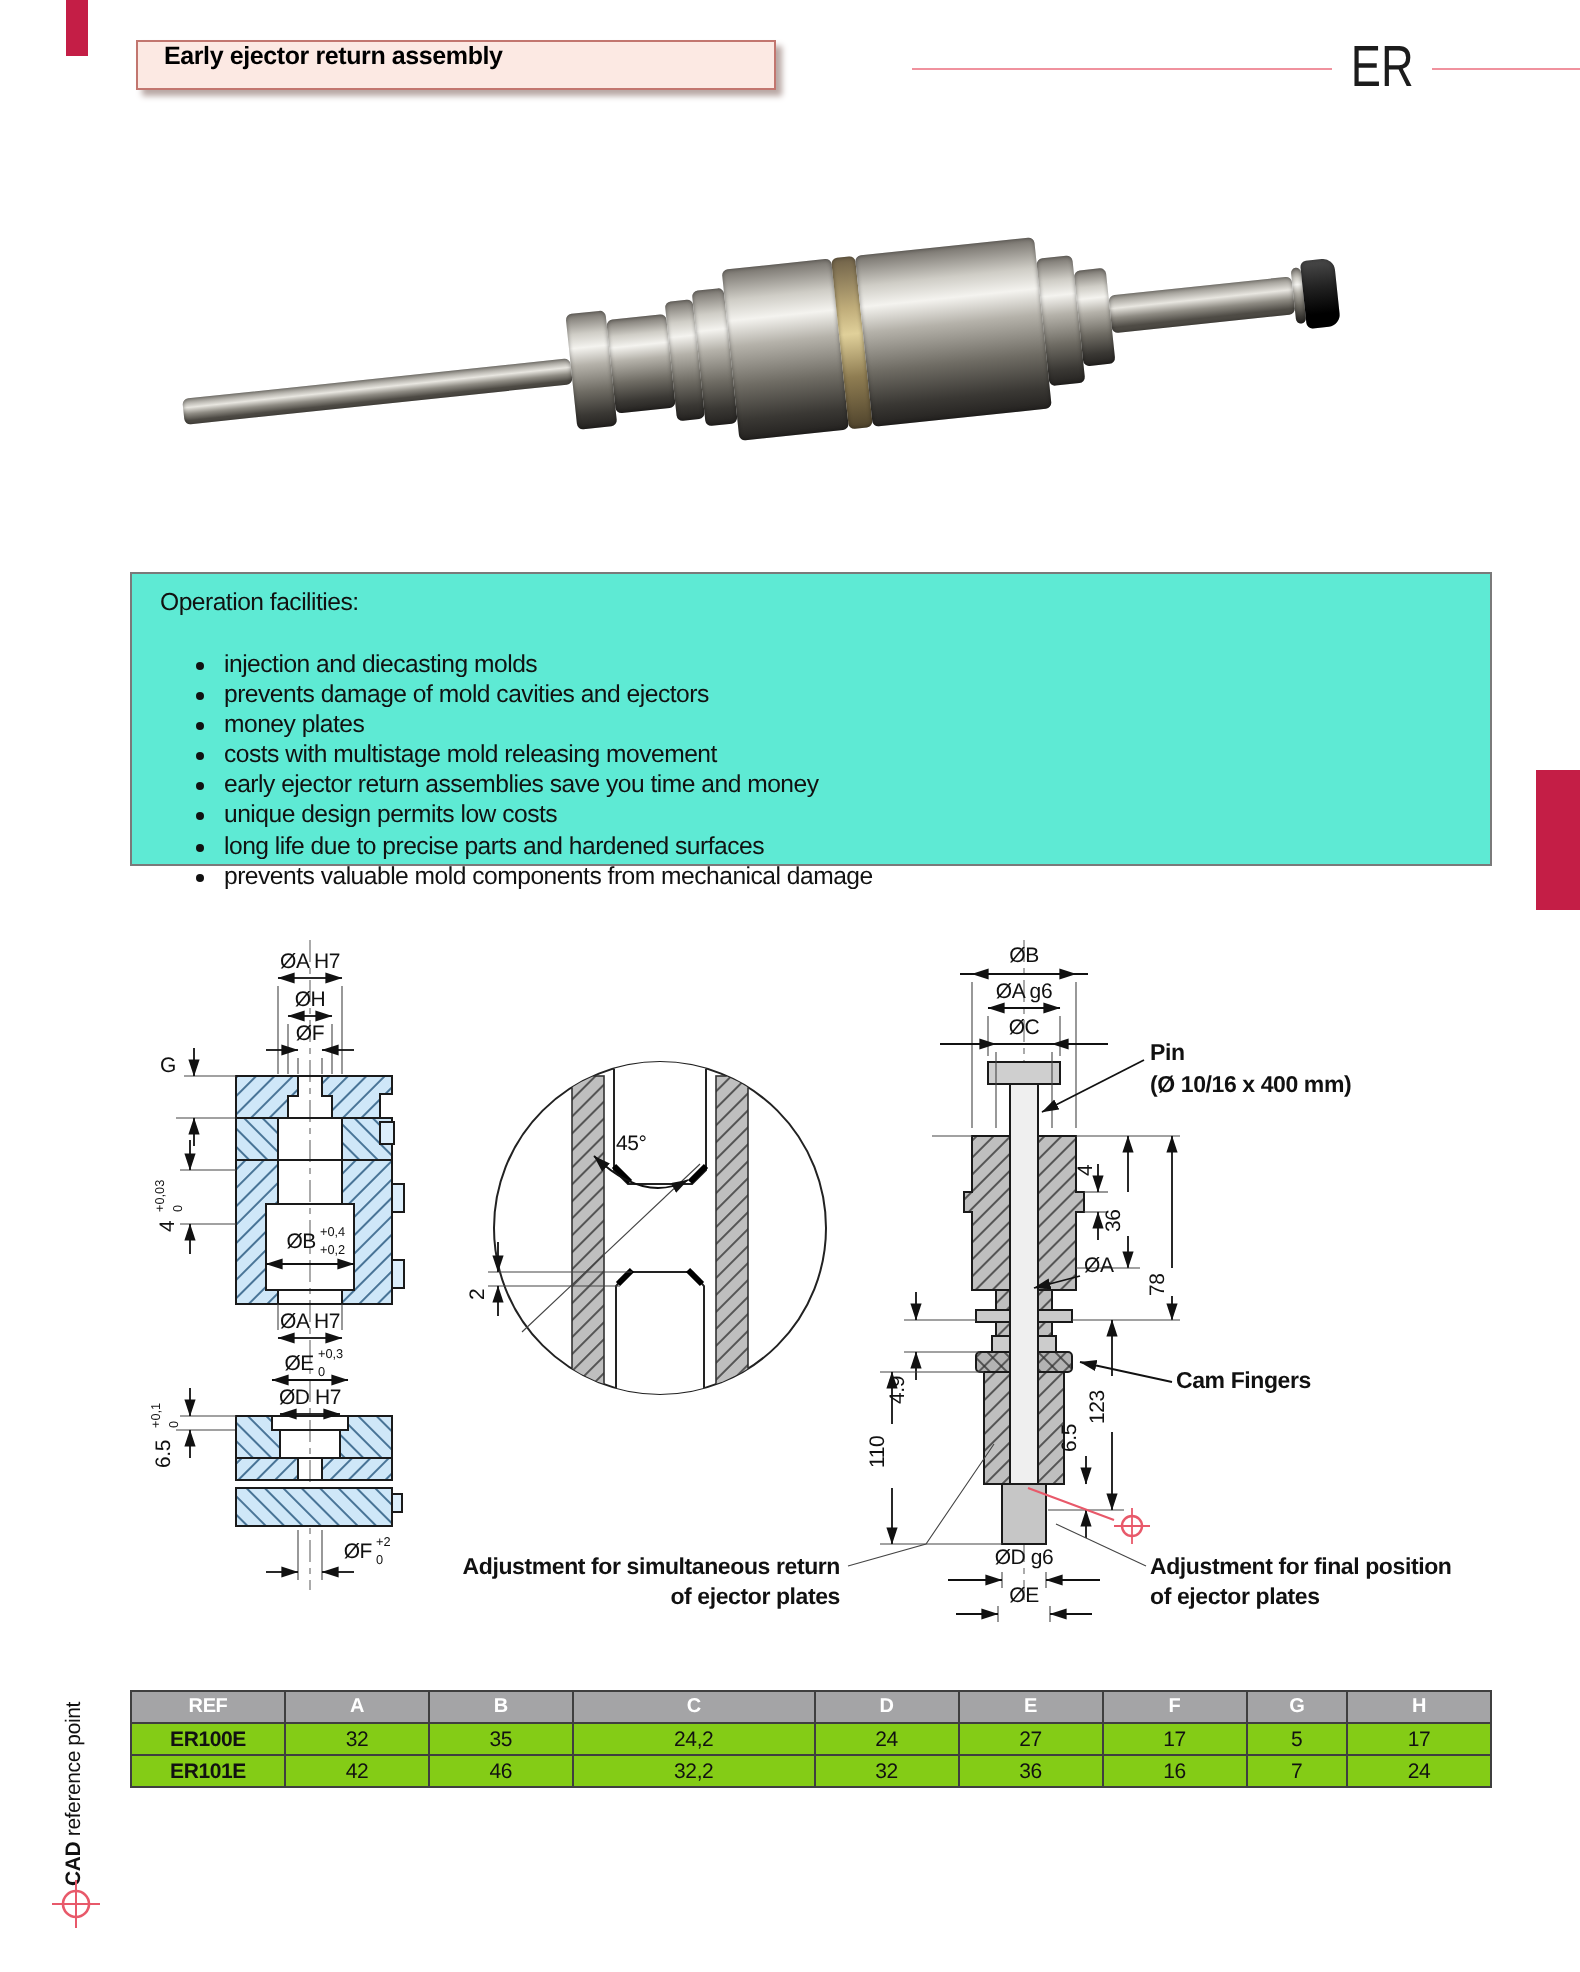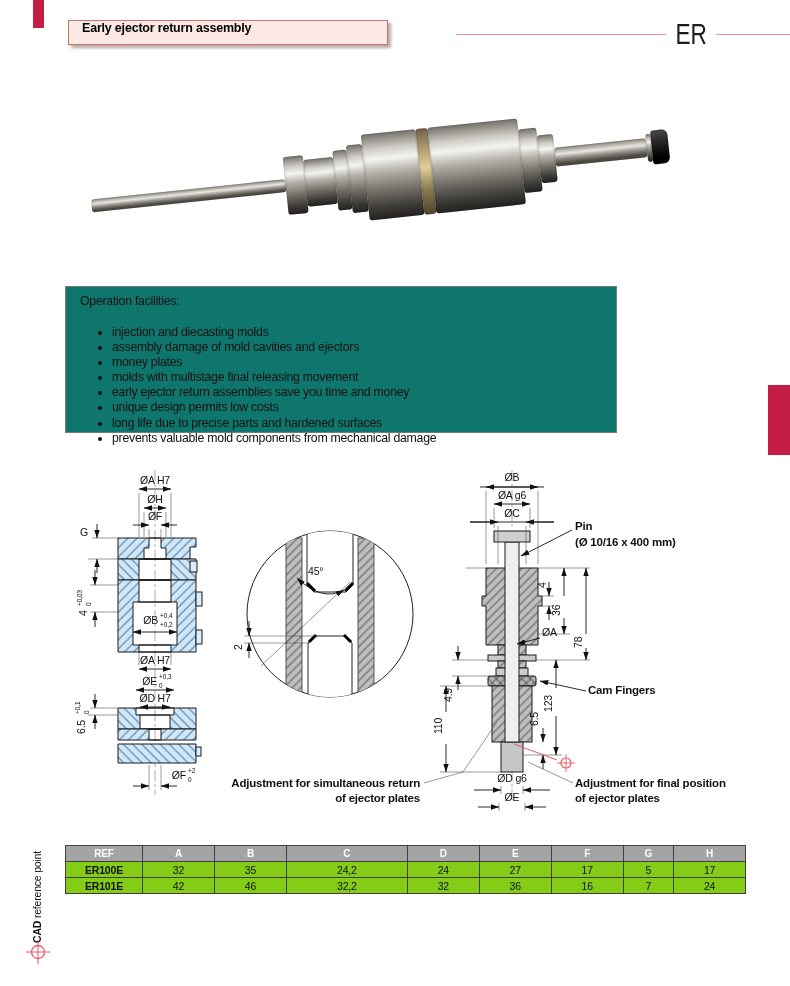--- a/index.html
+++ b/index.html
@@ -26,22 +26,22 @@
   .p{border-radius:3px;flex:0 0 auto;
      background:linear-gradient(180deg,#75716b 0%,#cfcdc6 18%,#f4f3ef 30%,#b5b2aa 45%,#6f6c64 68%,#3a3834 88%,#242220 100%);
      box-shadow:inset 0 0 2px rgba(0,0,0,.4);}
   .rod{background:linear-gradient(180deg,#8a8780,#e8e6e0 35%,#8f8c84 60%,#4e4b45 85%);}
   .brass{background:linear-gradient(180deg,#6f6148,#c0ad7a 30%,#e0d09a 45%,#8f7d52 70%,#4f432c);}
   .cap{background:linear-gradient(180deg,#4a4a4a,#222 40%,#000 80%);border-radius:3px 6px 6px 3px;}
   .fade{position:absolute;left:-4px;top:72px;width:78px;height:30px;
         background:linear-gradient(to right,#fff 20%,rgba(255,255,255,0));z-index:5;}
 
   
-  .opbox{position:absolute;left:65px;top:286px;width:552px;height:147px;box-sizing:border-box;
-         background:#0f766e;border:1px solid #7a7a7a;padding:7px 14px 0 14px;}
+  .opbox{position:absolute;left:65px;top:286px;width:681px;height:147px;box-sizing:border-box;
+         background:#5eead4;border:1px solid #7a7a7a;padding:7px 14px 0 14px;}
   .opbox h3{margin:0 0 2px 0;font-size:12.3px;font-weight:normal;letter-spacing:-0.25px;}
   .opbox ul{margin:17px;padding-left:15px;list-style:disc;}
   .opbox li{font-size:12.3px;line-height:15.1px;letter-spacing:-0.25px;}
 
   
   svg.drawings{position:absolute;left:60px;top:455px;}
   .dl{font-family:"Liberation Sans",sans-serif;font-size:10.5px;fill:#111;letter-spacing:-0.2px;}
   .dls{font-family:"Liberation Sans",sans-serif;font-size:6.4px;fill:#111;}
   .cap2{font-family:"Liberation Sans",sans-serif;font-size:11.5px;font-weight:600;fill:#111;letter-spacing:-0.2px;}
   .dim{stroke:#111;stroke-width:0.9;fill:none;}
@@ -98,23 +98,23 @@
       <div class="p" style="width:5px;height:28px;"></div>
       <div class="p cap" style="width:17px;height:34px;"></div>
     </div>
     <div class="fade"></div>
   </div>
 
   <div class="opbox">
     <h3>Operation facilities:</h3>
     <ul>
       <li>injection and diecasting molds</li>
-      <li>assembly damage of mold cavities and ejectors</li>
+      <li>prevents damage of mold cavities and ejectors</li>
       <li>money plates</li>
-      <li>molds with multistage final releasing movement</li>
+      <li>costs with multistage mold releasing movement</li>
       <li>early ejector return assemblies save you time and money</li>
       <li>unique design permits low costs</li>
       <li>long life due to precise parts and hardened surfaces</li>
       <li>prevents valuable mold components from mechanical damage</li>
     </ul>
   </div>
 
   <svg class="drawings" width="700" height="360" viewBox="60 455 700 360">
     <defs>
       <marker id="ar" orient="auto-start-reverse" markerUnits="userSpaceOnUse" markerWidth="9" markerHeight="7" refX="8.3" refY="2.8">

